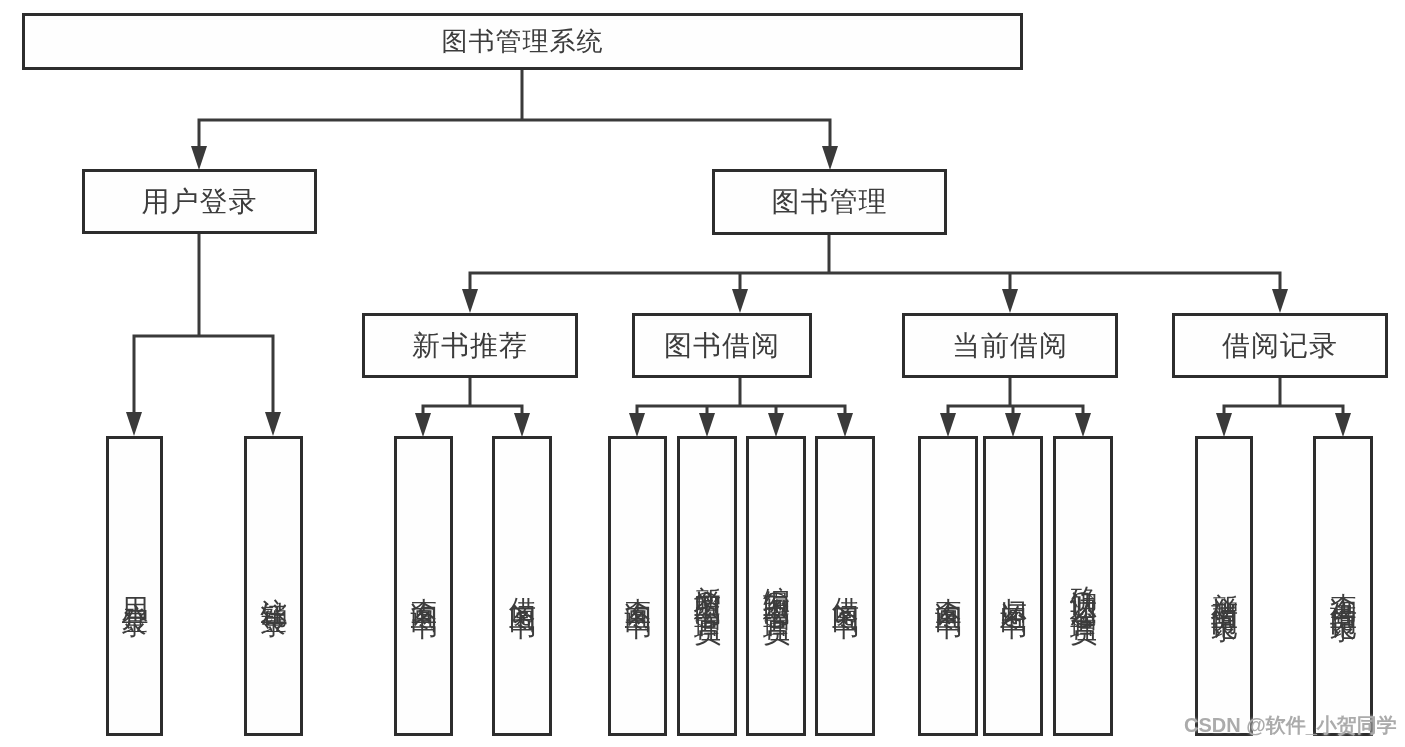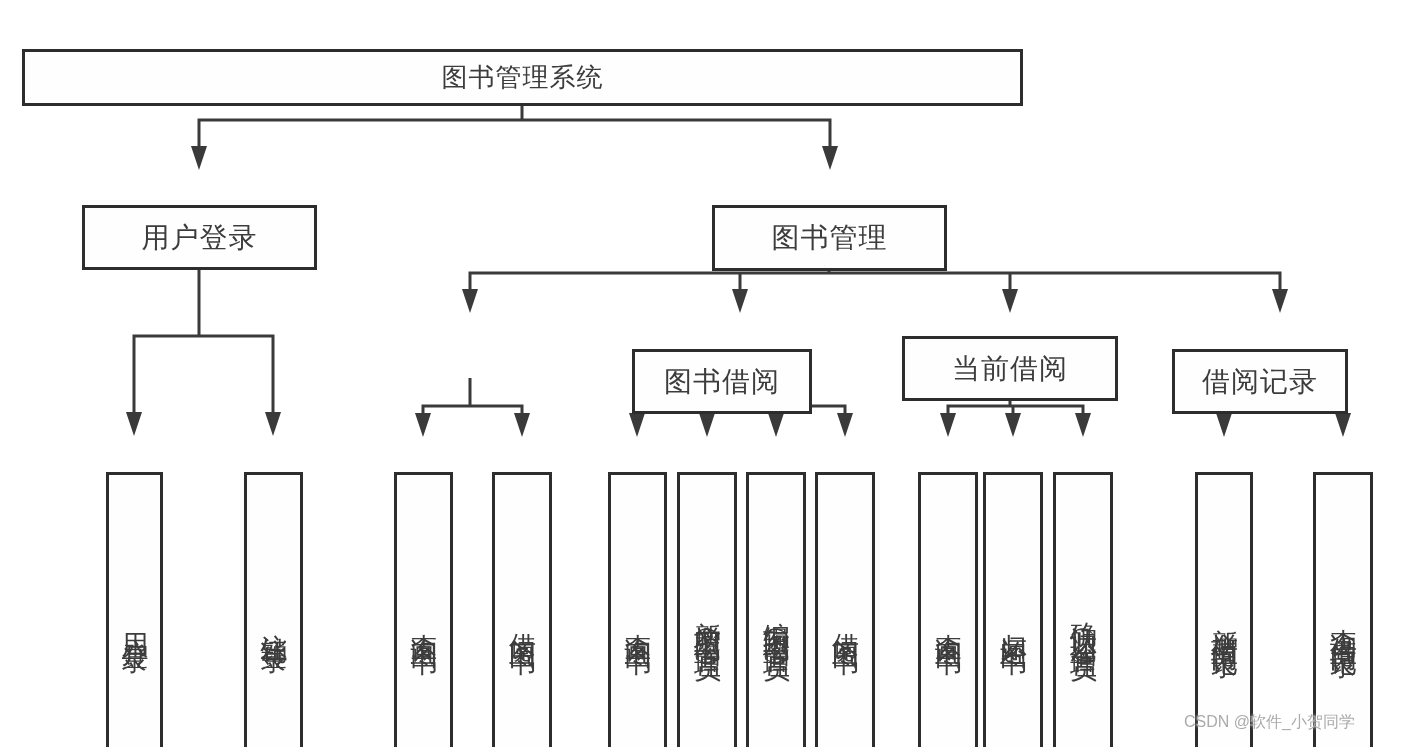--- a/index.html
+++ b/index.html
@@ -18,40 +18,40 @@
   }
   .node {
     position: absolute;
     box-sizing: border-box;
     border: 3px solid #2d2d2d;
     background: #fefefe;
     display: flex;
     align-items: center;
     justify-content: center;
     color: #3c3c3c;
-    margin-top: 36px;
   }
   .h-node { font-size: 28px; letter-spacing: 1px; }
   .root-node { font-size: 26px; }
   .v-node .label {
     writing-mode: vertical-rl;
     text-orientation: mixed;
     font-size: 27px;
     line-height: 1;
     letter-spacing: 5px;
   }
   .watermark {
     position: absolute;
     left: 1184px;
     top: 712px;
-    font-size: 16px;
+    font-size: 20px;
     color: #ababab;
     z-index: 6;
     white-space: nowrap;
     text-shadow: 0 0 3px rgba(255,255,255,0.85);
+    font-weight: bold;
   }
 </style>
 </head>
 <body>
 
 <div class="canvas">
 
   <svg class="connector-layer" width="1405" height="747" viewBox="0 0 1405 747">
     <g stroke="#3a3a3a" stroke-width="3" fill="none">
       <path d="M522 70 V120 M197.5 120 H831.5 M199 118.5 V148 M830 118.5 V148"></path>
@@ -89,27 +89,30 @@
     <span class="label">图书管理系统</span>
   </div>
 
   <div class="node h-node" style="left:82px;top:169px;width:235px;height:65px">
     <span class="label">用户登录</span>
   </div>
   <div class="node h-node" style="left:712px;top:169px;width:235px;height:66px">
     <span class="label">图书管理</span>
   </div>
 
+  <div class="node h-node" style="left:362px;top:313px;width:216px;height:65px">
+    <span class="label">新书推荐</span>
+  </div>
   <div class="node h-node" style="left:632px;top:313px;width:180px;height:65px">
     <span class="label">图书借阅</span>
   </div>
-  <div class="node h-node" style="left:902px;top:300px;width:216px;height:65px">
+  <div class="node h-node" style="left:902px;top:313px;width:216px;height:65px">
     <span class="label">当前借阅</span>
   </div>
-  <div class="node h-node" style="left:1172px;top:313px;width:176px;height:65px">
+  <div class="node h-node" style="left:1172px;top:313px;width:216px;height:65px">
     <span class="label">借阅记录</span>
   </div>
 
   <div class="node v-node" style="left:106px;top:436px;width:57px;height:300px">
     <span class="label">用户登录</span>
   </div>
   <div class="node v-node" style="left:244px;top:436px;width:59px;height:300px">
     <span class="label">注销登录</span>
   </div>
 

